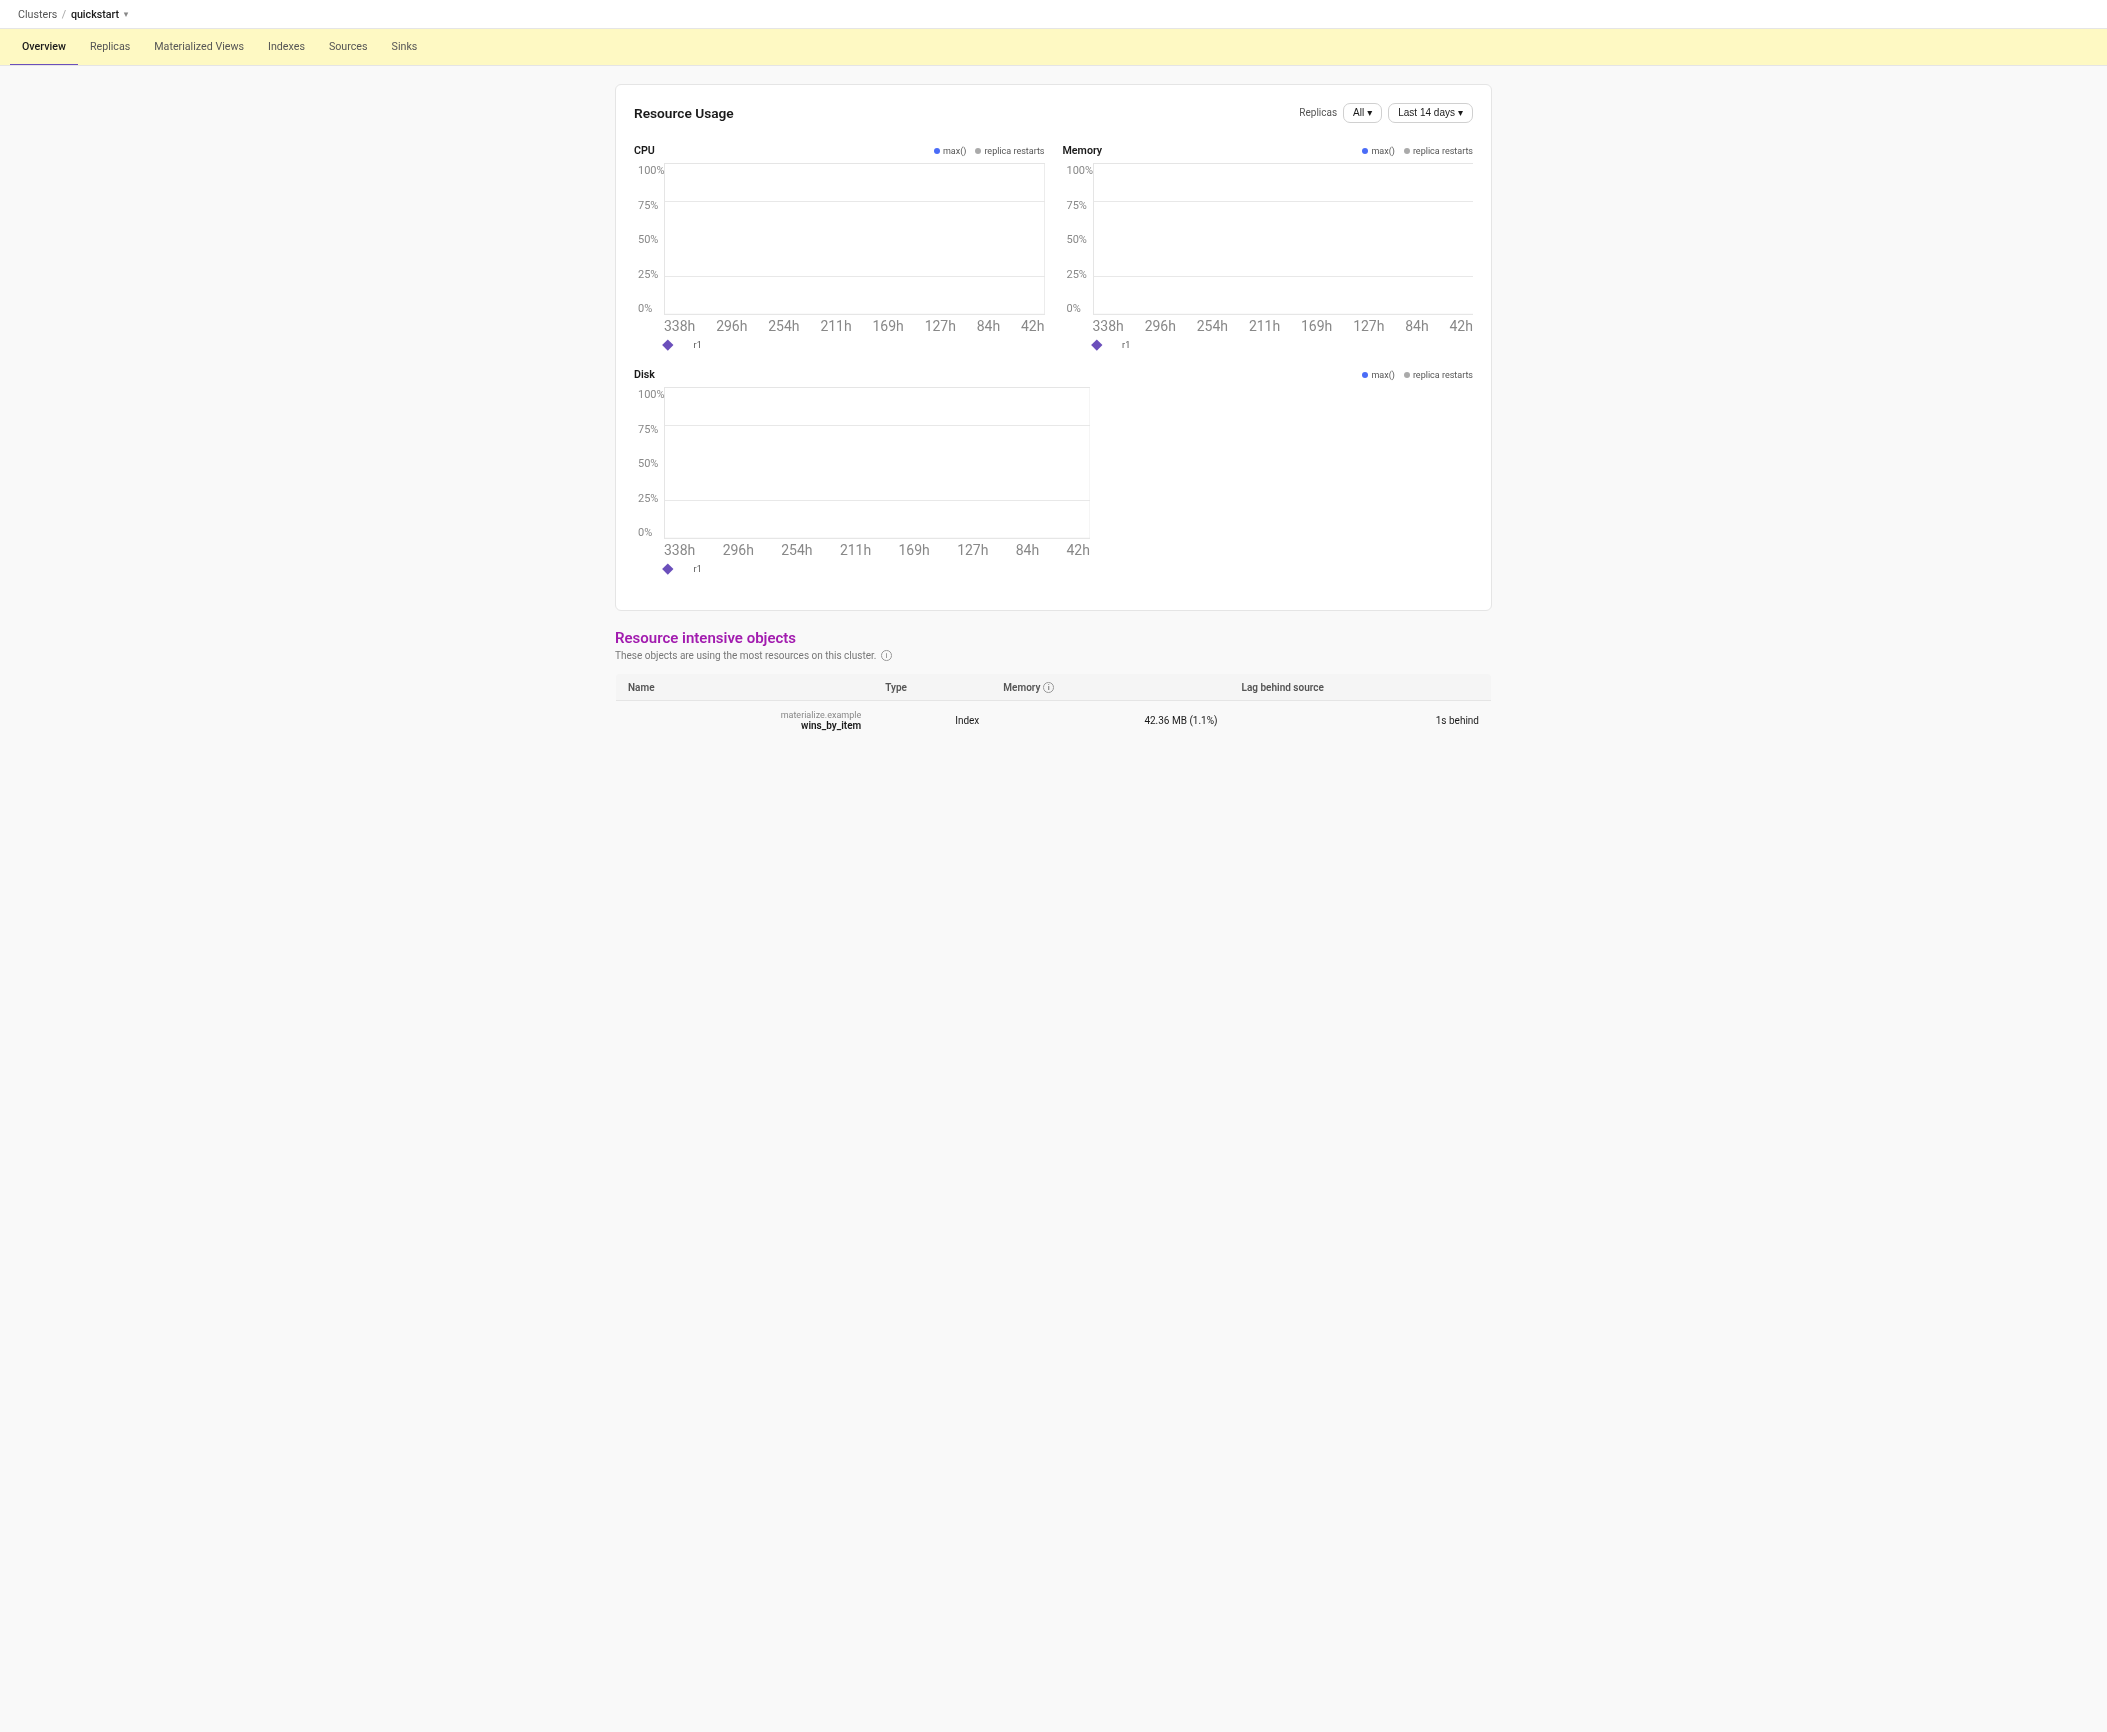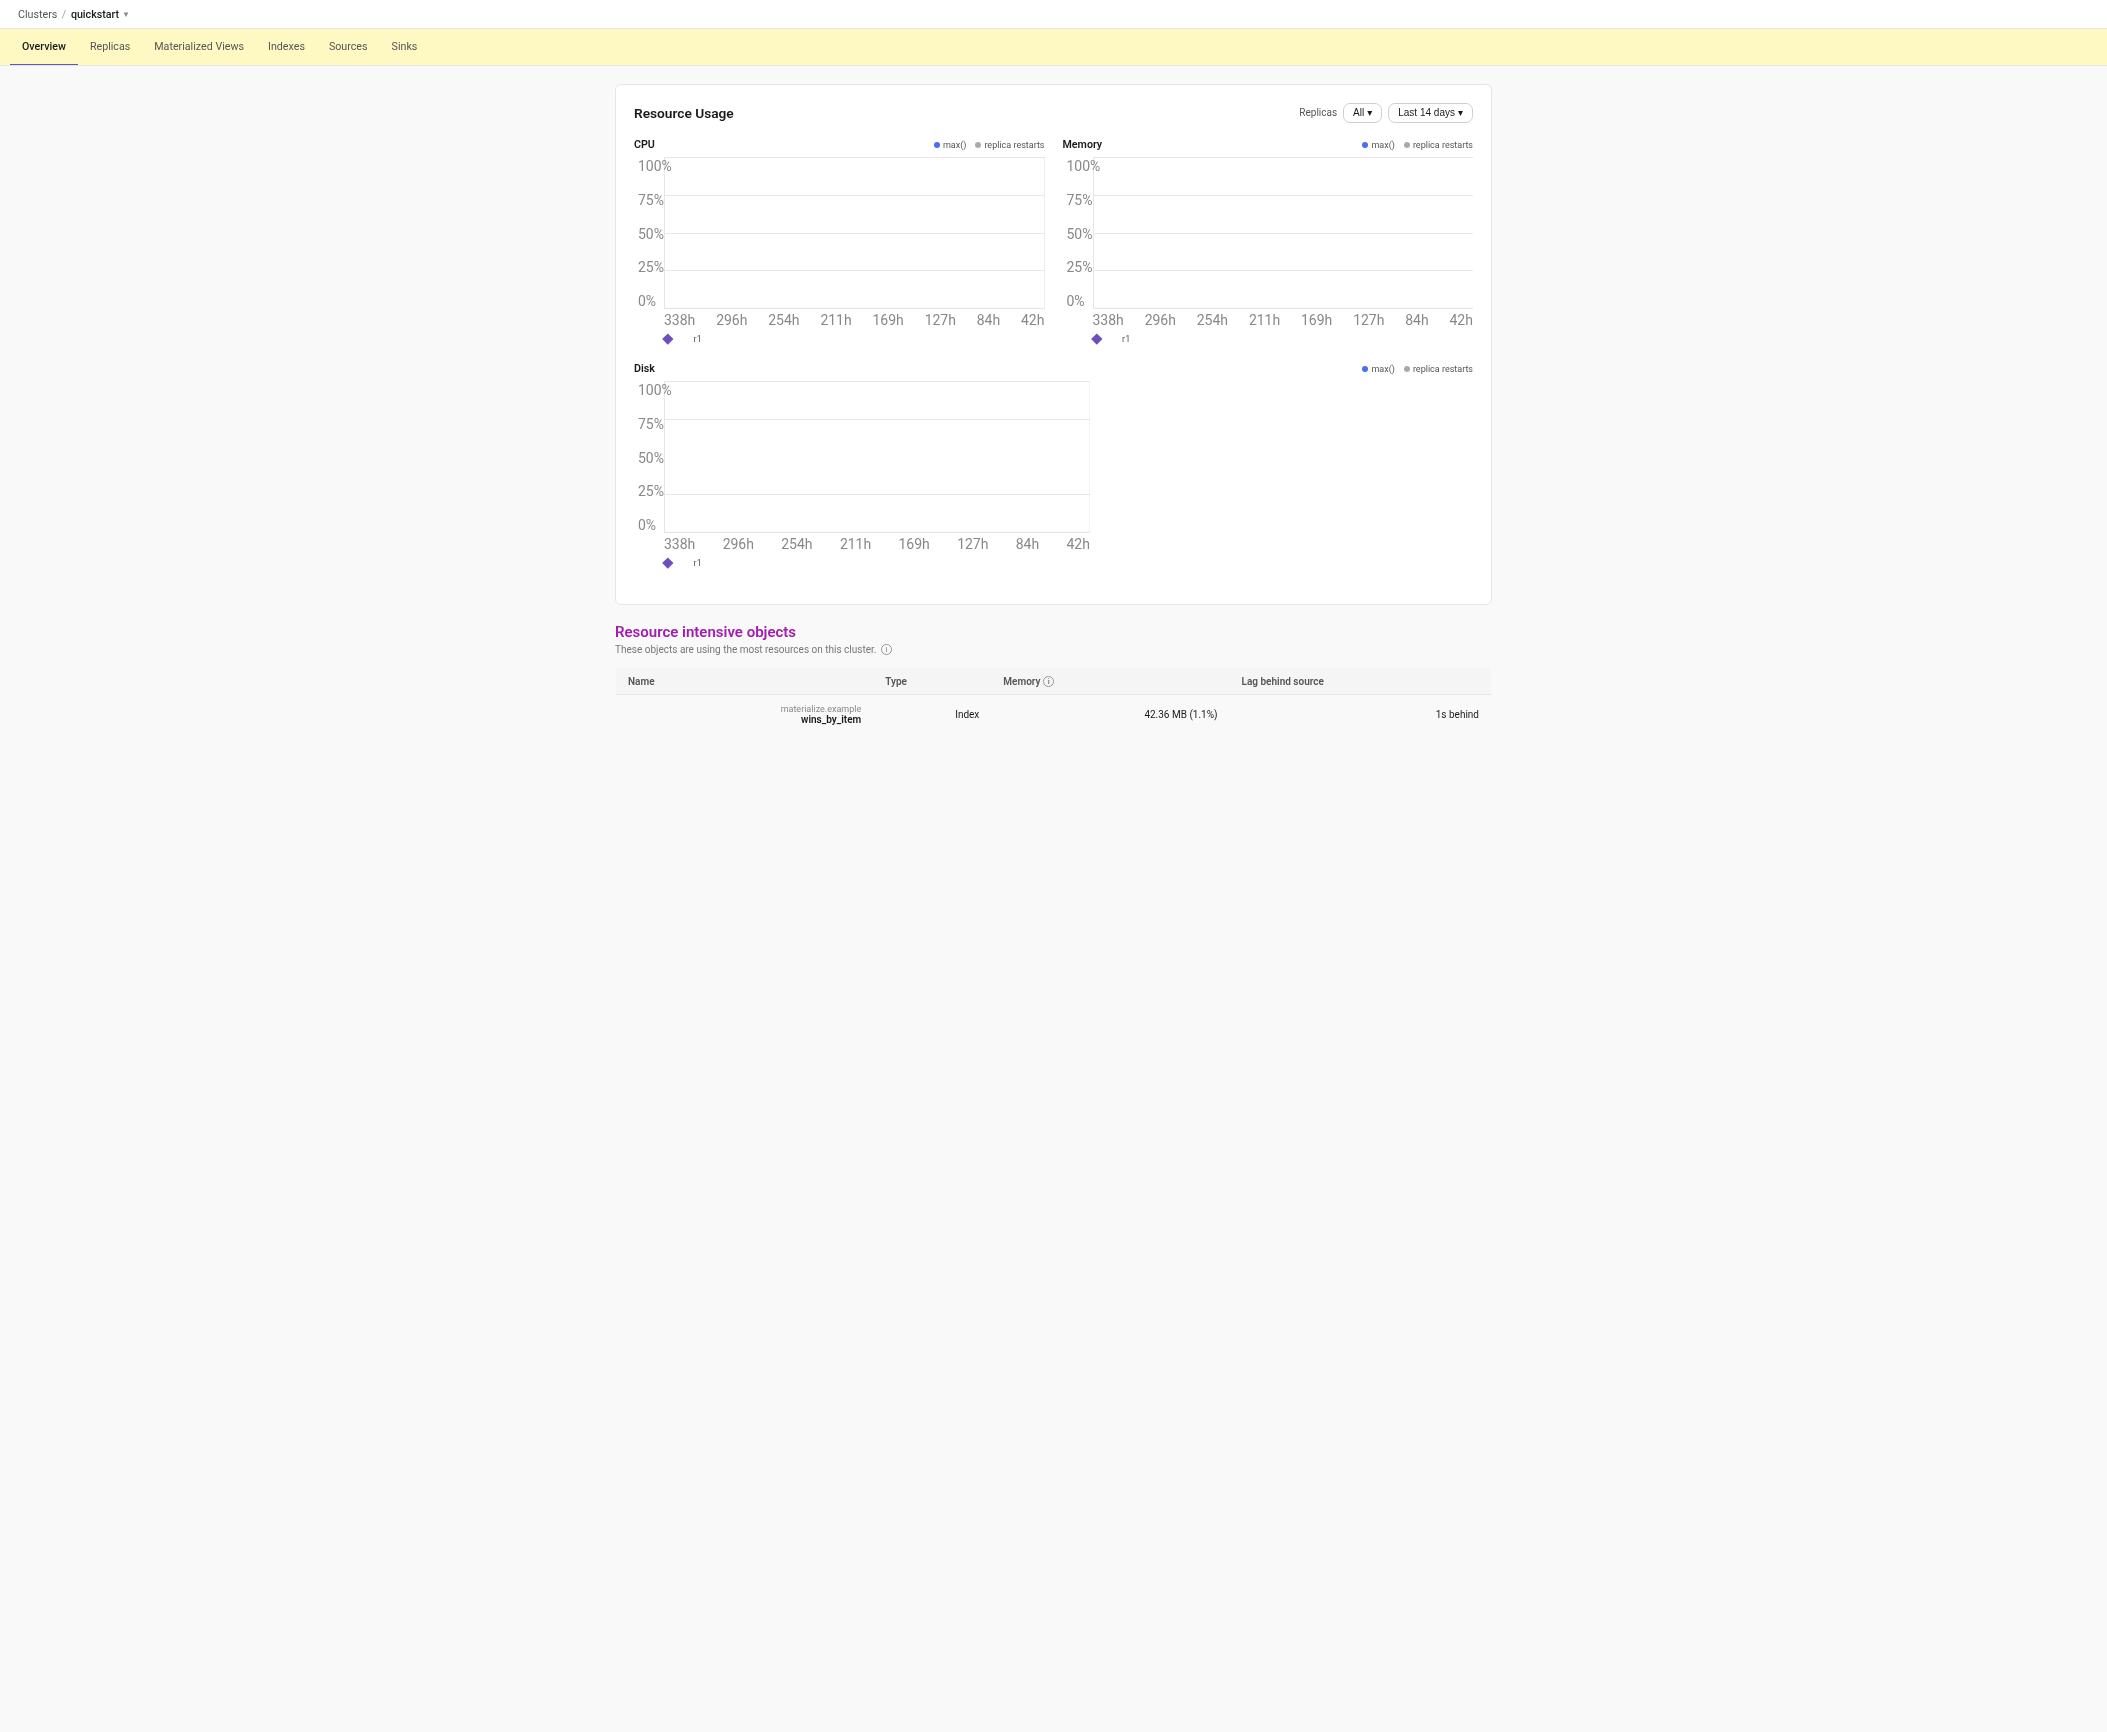--- a/index.html
+++ b/index.html
@@ -56,21 +56,21 @@
       background: #fff;
       border: 0.8px solid #e5e5e5;
       border-radius: 6px;
       padding: 18px;
       margin-bottom: 18px;
     }
     .card-header {
       display: flex;
       align-items: center;
       justify-content: space-between;
-      margin-bottom: 15px;
+      margin-bottom: 21px;
     }
     .card-title {
       font-size: 13.7px;
       font-weight: 600;
       color: #1a1a1a;
     }
     .card-controls {
       display: flex;
       align-items: center;
       gap: 6px;
@@ -138,21 +138,21 @@
 
     
     .y-labels {
       position: absolute;
       left: -27px;
       top: 0;
       height: 100%;
       display: flex;
       flex-direction: column;
       justify-content: space-between;
-      font-size: 14px;
+      font-size: 11px;
       color: #888;
     }
     
     .x-labels {
       display: flex;
       justify-content: space-between;
       font-size: 14px;
       color: #888;
       margin-top: 3px;
       padding-left: 0;

